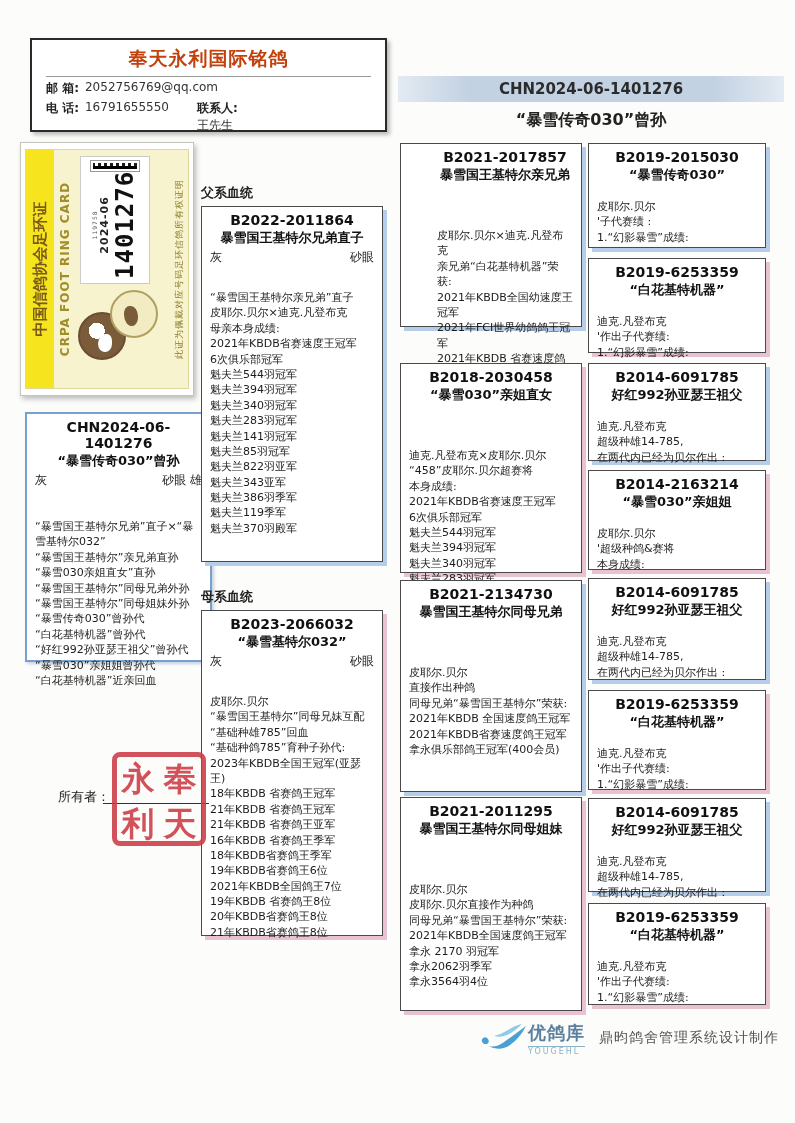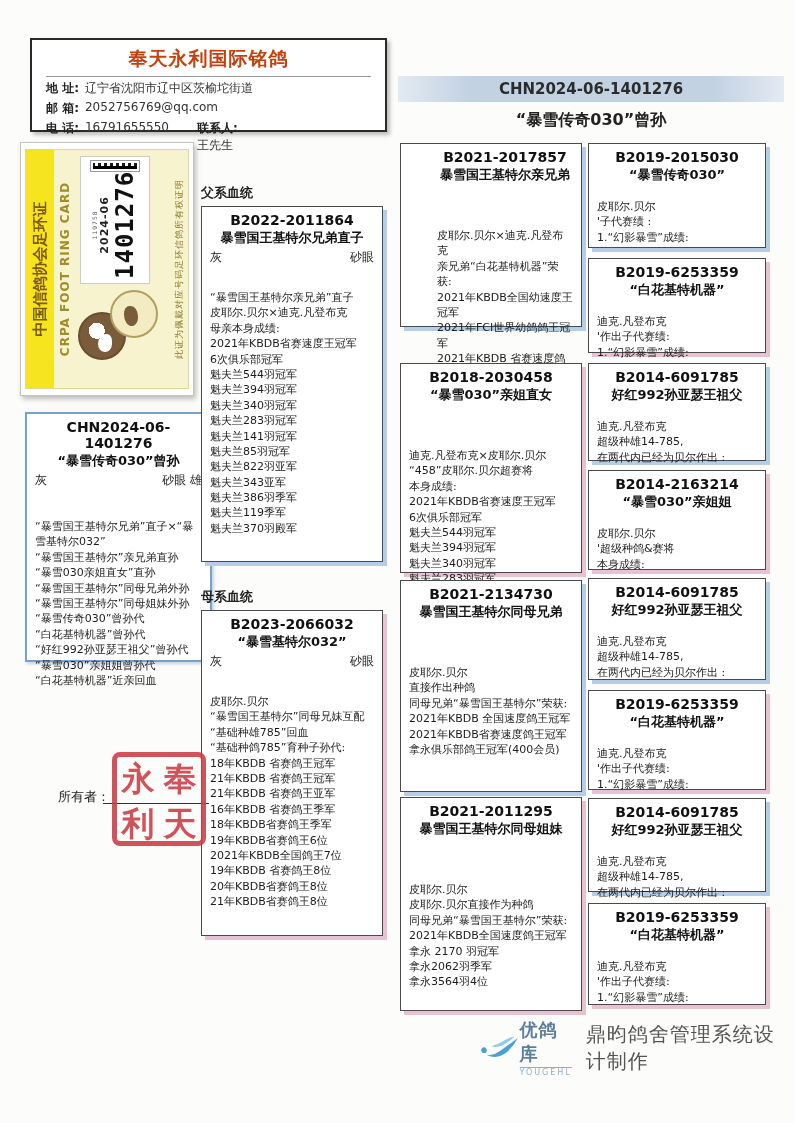--- a/index.html
+++ b/index.html
@@ -80,33 +80,29 @@
     grid-template-rows:1fr 1fr;opacity:.88;}
   .seal span{display:flex;align-items:center;justify-content:center;
     font-family:"DejaVu Serif","Liberation Serif",serif;font-weight:bold;font-size:33px;color:#cc3b44;}
 
   
   .footer{position:absolute;left:478px;top:1018px;display:flex;align-items:center;}
   .logo-icon{width:50px;height:40px;}
   .logo-text{margin-left:0;}
   .logo-cn{font-weight:bold;font-size:18px;color:#5b7f9e;letter-spacing:1px;}
   .logo-en{font-size:8px;color:#8ab4cc;letter-spacing:2px;border-top:1px solid #8ab4cc;margin-top:1px;}
-  .credit{margin-left:14px;font-size:20px;color:#555;letter-spacing:1px;}
+  .credit{margin-left:14px;font-size:14px;color:#555;letter-spacing:1px;}
 </style>
 </head>
 <body>
 
 <div class="page">
 
   <div class="hdr-box">
     <div class="hdr-title">奉天永利国际铭鸽</div>
-    <div class="hdr-row">
-      <span class="hdr-lab">地 址:</span>
-      <span class="hdr-val">辽宁省沈阳市辽中区茨榆坨街道</span>
-    </div>
     <div class="hdr-row">
       <span class="hdr-lab">邮 箱:</span>
       <span class="hdr-val">2052756769@qq.com</span>
     </div>
     <div class="hdr-row">
       <span class="hdr-lab">电 话:</span>
       <span class="hdr-val">16791655550</span>
       <span class="hdr-contact">
         <span class="hdr-lab">联系人:</span>
         <span class="hdr-val">王先生</span>
@@ -195,20 +191,21 @@
     <div class="pname">“暴雪基特尔032”</div>
     <div class="prow">
       <span>灰</span>
       <span>砂眼</span>
     </div>
     <div class="plines gap-md">
         <div class="pline">皮耶尔.贝尔</div>
         <div class="pline">“暴雪国王基特尔”同母兄妹互配</div>
         <div class="pline">“基础种雄785”回血</div>
         <div class="pline">“基础种鸽785”育种子孙代:</div>
+        <div class="pline">2023年KBDB全国王冠军(亚瑟王)</div>
         <div class="pline">18年KBDB 省赛鸽王冠军</div>
         <div class="pline">21年KBDB 省赛鸽王冠军</div>
         <div class="pline">21年KBDB 省赛鸽王亚军</div>
         <div class="pline">16年KBDB 省赛鸽王季军</div>
         <div class="pline">18年KBDB省赛鸽王季军</div>
         <div class="pline">19年KBDB省赛鸽王6位</div>
         <div class="pline">2021年KBDB全国鸽王7位</div>
         <div class="pline">19年KBDB 省赛鸽王8位</div>
         <div class="pline">20年KBDB省赛鸽王8位</div>
         <div class="pline">21年KBDB省赛鸽王8位</div>

